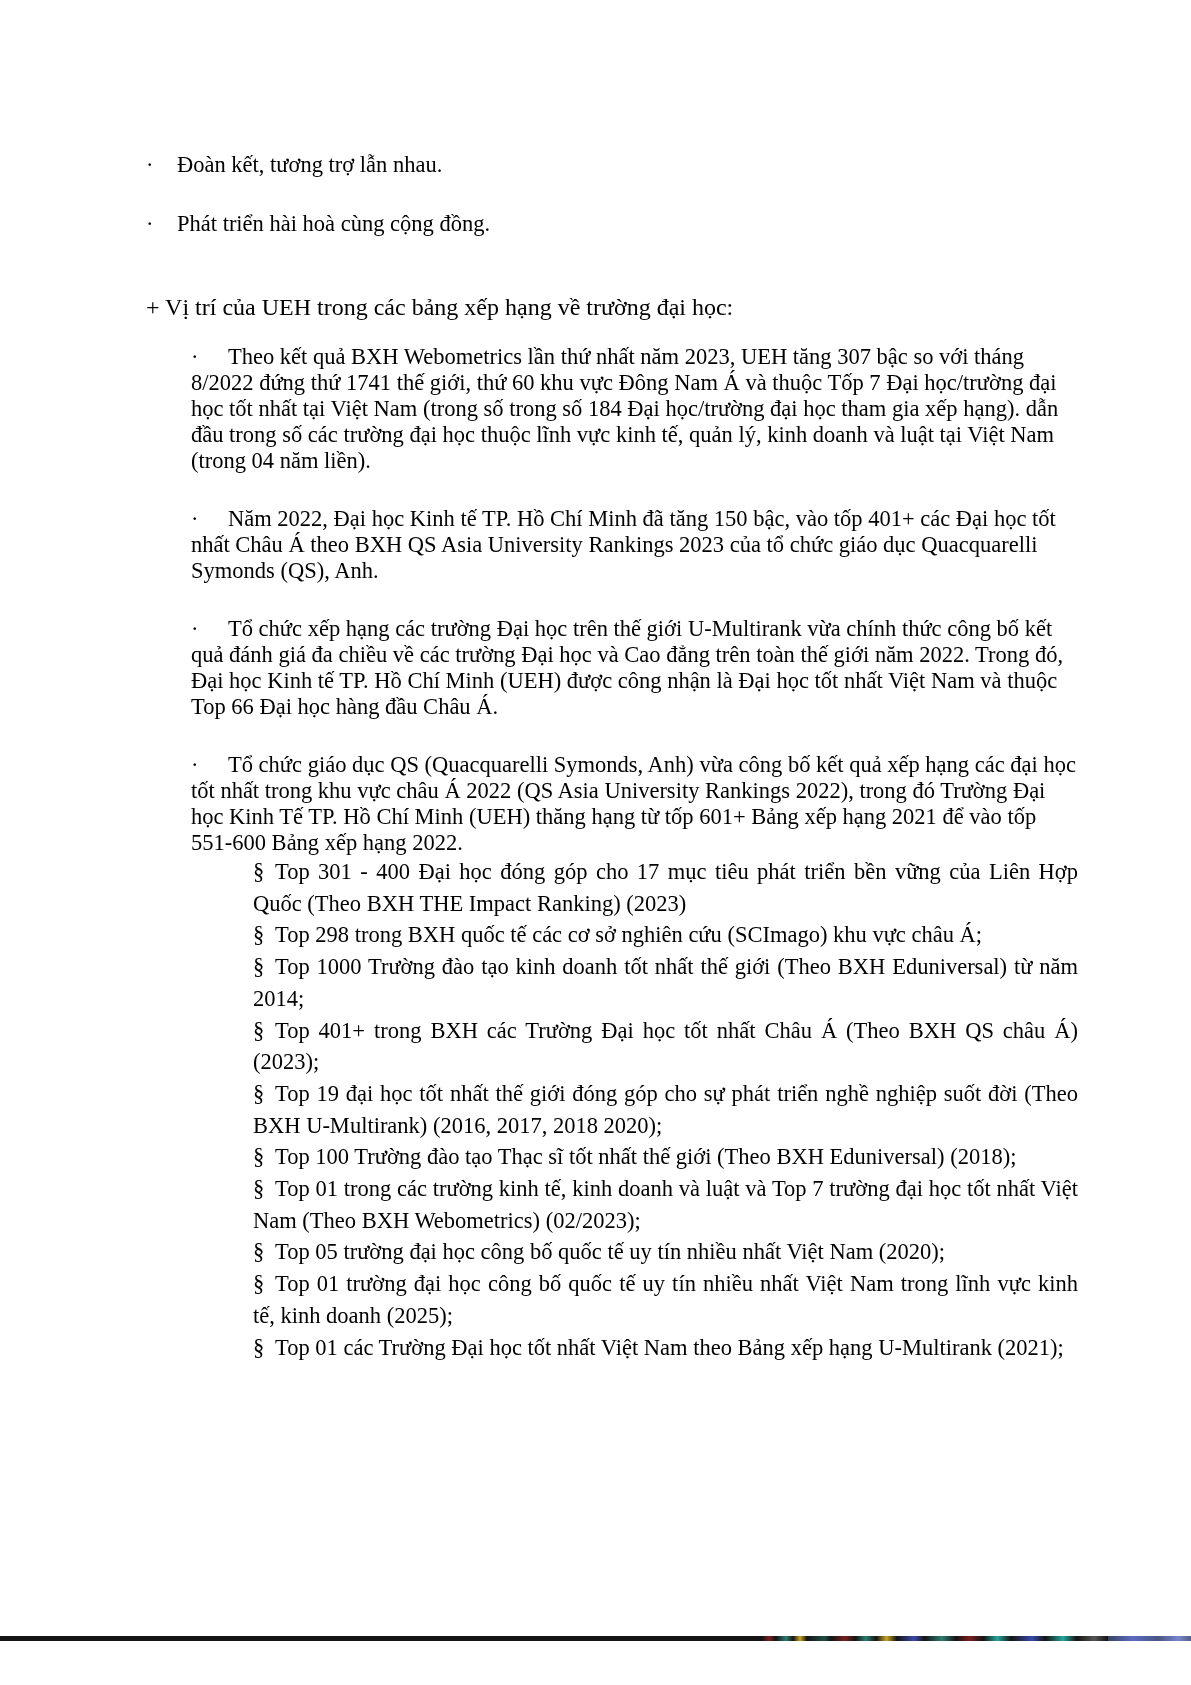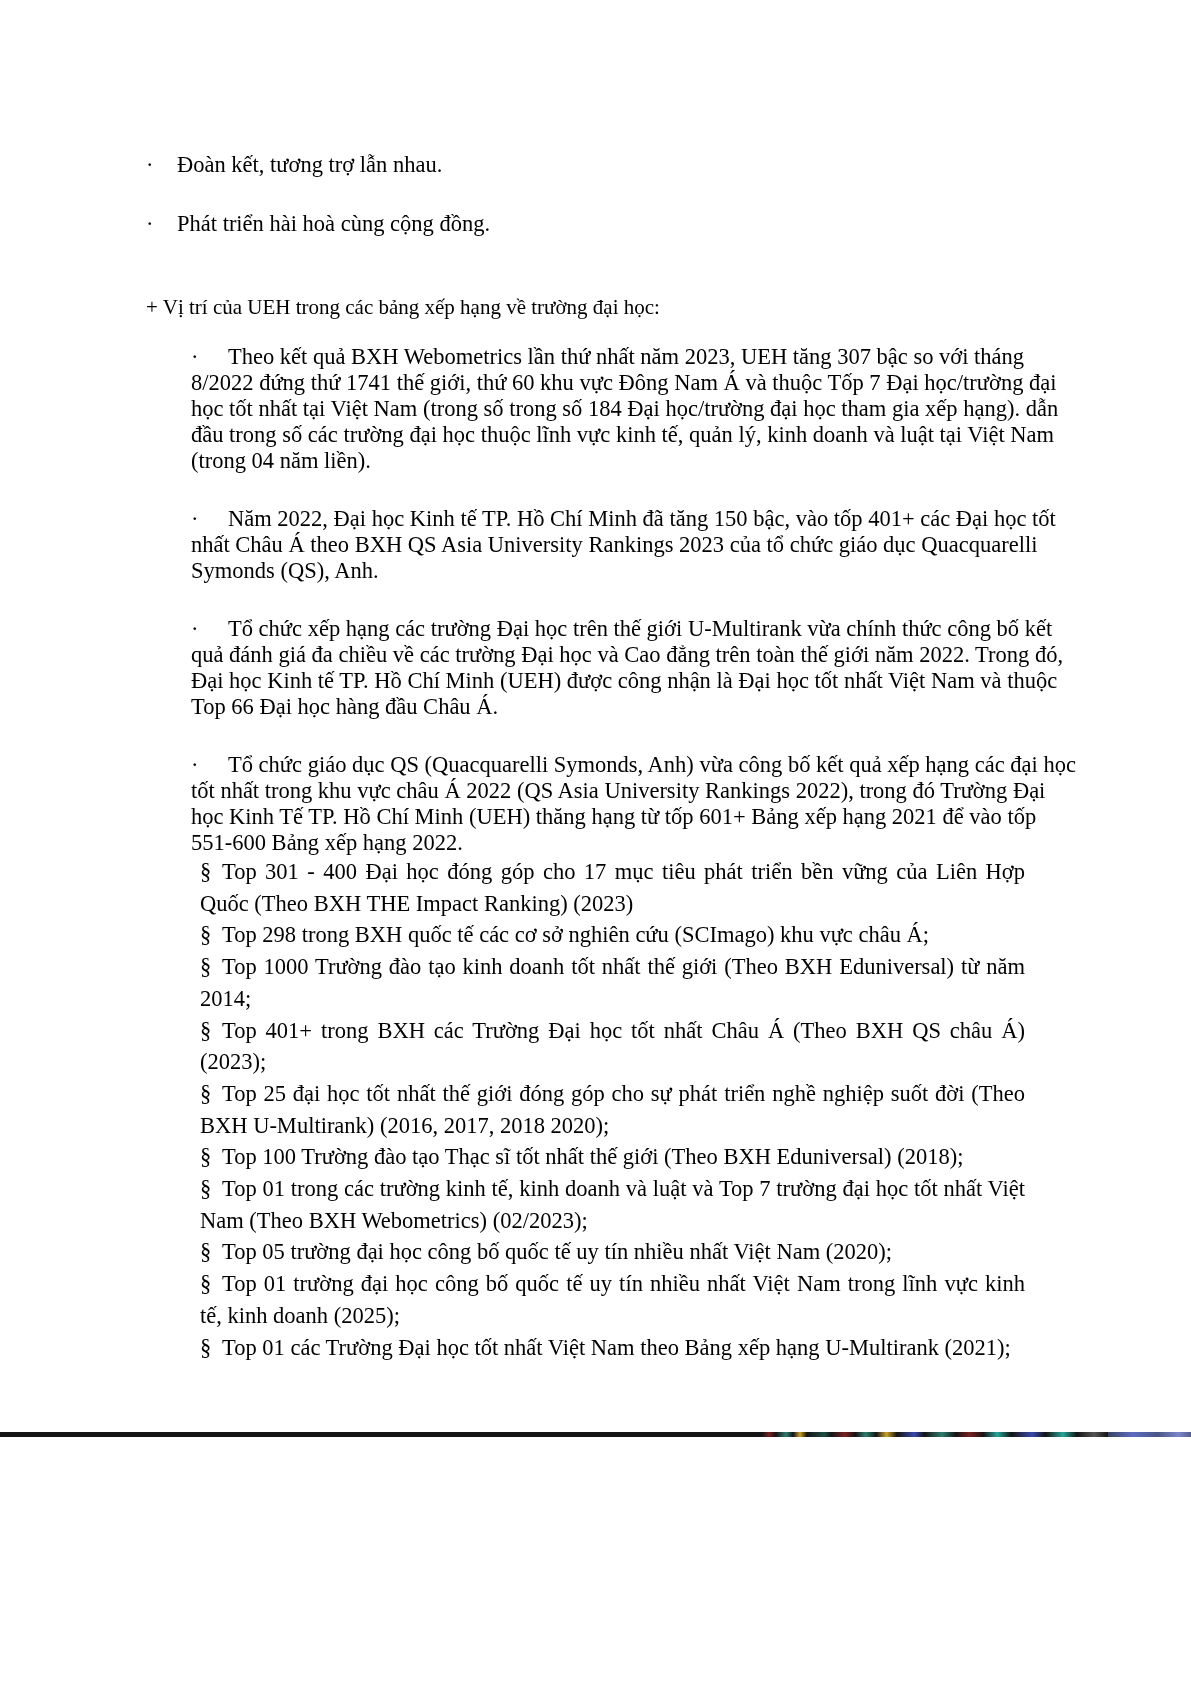--- a/index.html
+++ b/index.html
@@ -2,45 +2,45 @@
 <html><head>
 <meta charset="utf-8">
 <style>
   * { margin: 0; padding: 0; box-sizing: border-box; }
   html, body { width: 1191px; }
   body { font-family: "Liberation Serif", "DejaVu Serif", serif; }
 
   .page {
     position: relative;
     width: 1191px;
-    height: 1437px;
+    height: 1641px;
     background: #ffffff;
     color: #000000;
     overflow: hidden;
   }
 
   .content {
     position: absolute;
     left: 146px;
     top: 152px;
     width: 932px;
     font-size: 22.5px;
     color: #000000;
   }
 
   .bullet-row { line-height: 26px; margin-bottom: 33px; }
   .bullet-row .marker { display: inline-block; width: 31px; }
 
-  .heading { margin-top: 57px; line-height: 26px; font-weight: normal; font-size: 21px; }
+  .heading { margin-top: 57px; line-height: 26px; font-weight: normal; font-size: 24px; }
 
   .para { margin-top: 32px; line-height: 26px; text-align: left; margin-left: 45px; }
   .para.first { margin-top: 24px; }
   .para .marker { display: inline-block; width: 37px; }
 
-  .sub-list { margin-left: 54px; width: 825px; margin-top: 0; }
+  .sub-list { margin-left: 107px; width: 825px; margin-top: 0; }
   .sub-item { line-height: 31.7px; text-align: justify; }
   .sub-item .marker { display: inline-block; width: 22px; }
 
   .bottom-bar {
     position: absolute;
     left: 0;
     bottom: 0;
     width: 1191px;
     height: 5px;
     display: flex;
@@ -96,21 +96,21 @@
       <div class="sub-item">
         <span class="marker">§</span><span>Top 298 trong BXH quốc tế các cơ sở nghiên cứu (SCImago) khu vực châu Á;</span>
       </div>
       <div class="sub-item">
         <span class="marker">§</span><span>Top 1000 Trường đào tạo kinh doanh tốt nhất thế giới (Theo BXH Eduniversal) từ năm 2014;</span>
       </div>
       <div class="sub-item">
         <span class="marker">§</span><span>Top 401+ trong BXH các Trường Đại học tốt nhất Châu Á (Theo BXH QS châu Á) (2023);</span>
       </div>
       <div class="sub-item">
-        <span class="marker">§</span><span>Top 25 đại học tốt nhất thế giới đóng góp cho sự phát triển nghề nghiệp suốt đời (Theo BXH U-Multirank) (2016, 2017, 2018 2020);</span>
+        <span class="marker">§</span><span>Top 19 đại học tốt nhất thế giới đóng góp cho sự phát triển nghề nghiệp suốt đời (Theo BXH U-Multirank) (2016, 2017, 2018 2020);</span>
       </div>
       <div class="sub-item">
         <span class="marker">§</span><span>Top 100 Trường đào tạo Thạc sĩ tốt nhất thế giới (Theo BXH Eduniversal) (2018);</span>
       </div>
       <div class="sub-item">
         <span class="marker">§</span><span>Top 01 trong các trường kinh tế, kinh doanh và luật và Top 7 trường đại học tốt nhất Việt Nam (Theo BXH Webometrics) (02/2023);</span>
       </div>
       <div class="sub-item">
         <span class="marker">§</span><span>Top 05 trường đại học công bố quốc tế uy tín nhiều nhất Việt Nam (2020);</span>
       </div>

